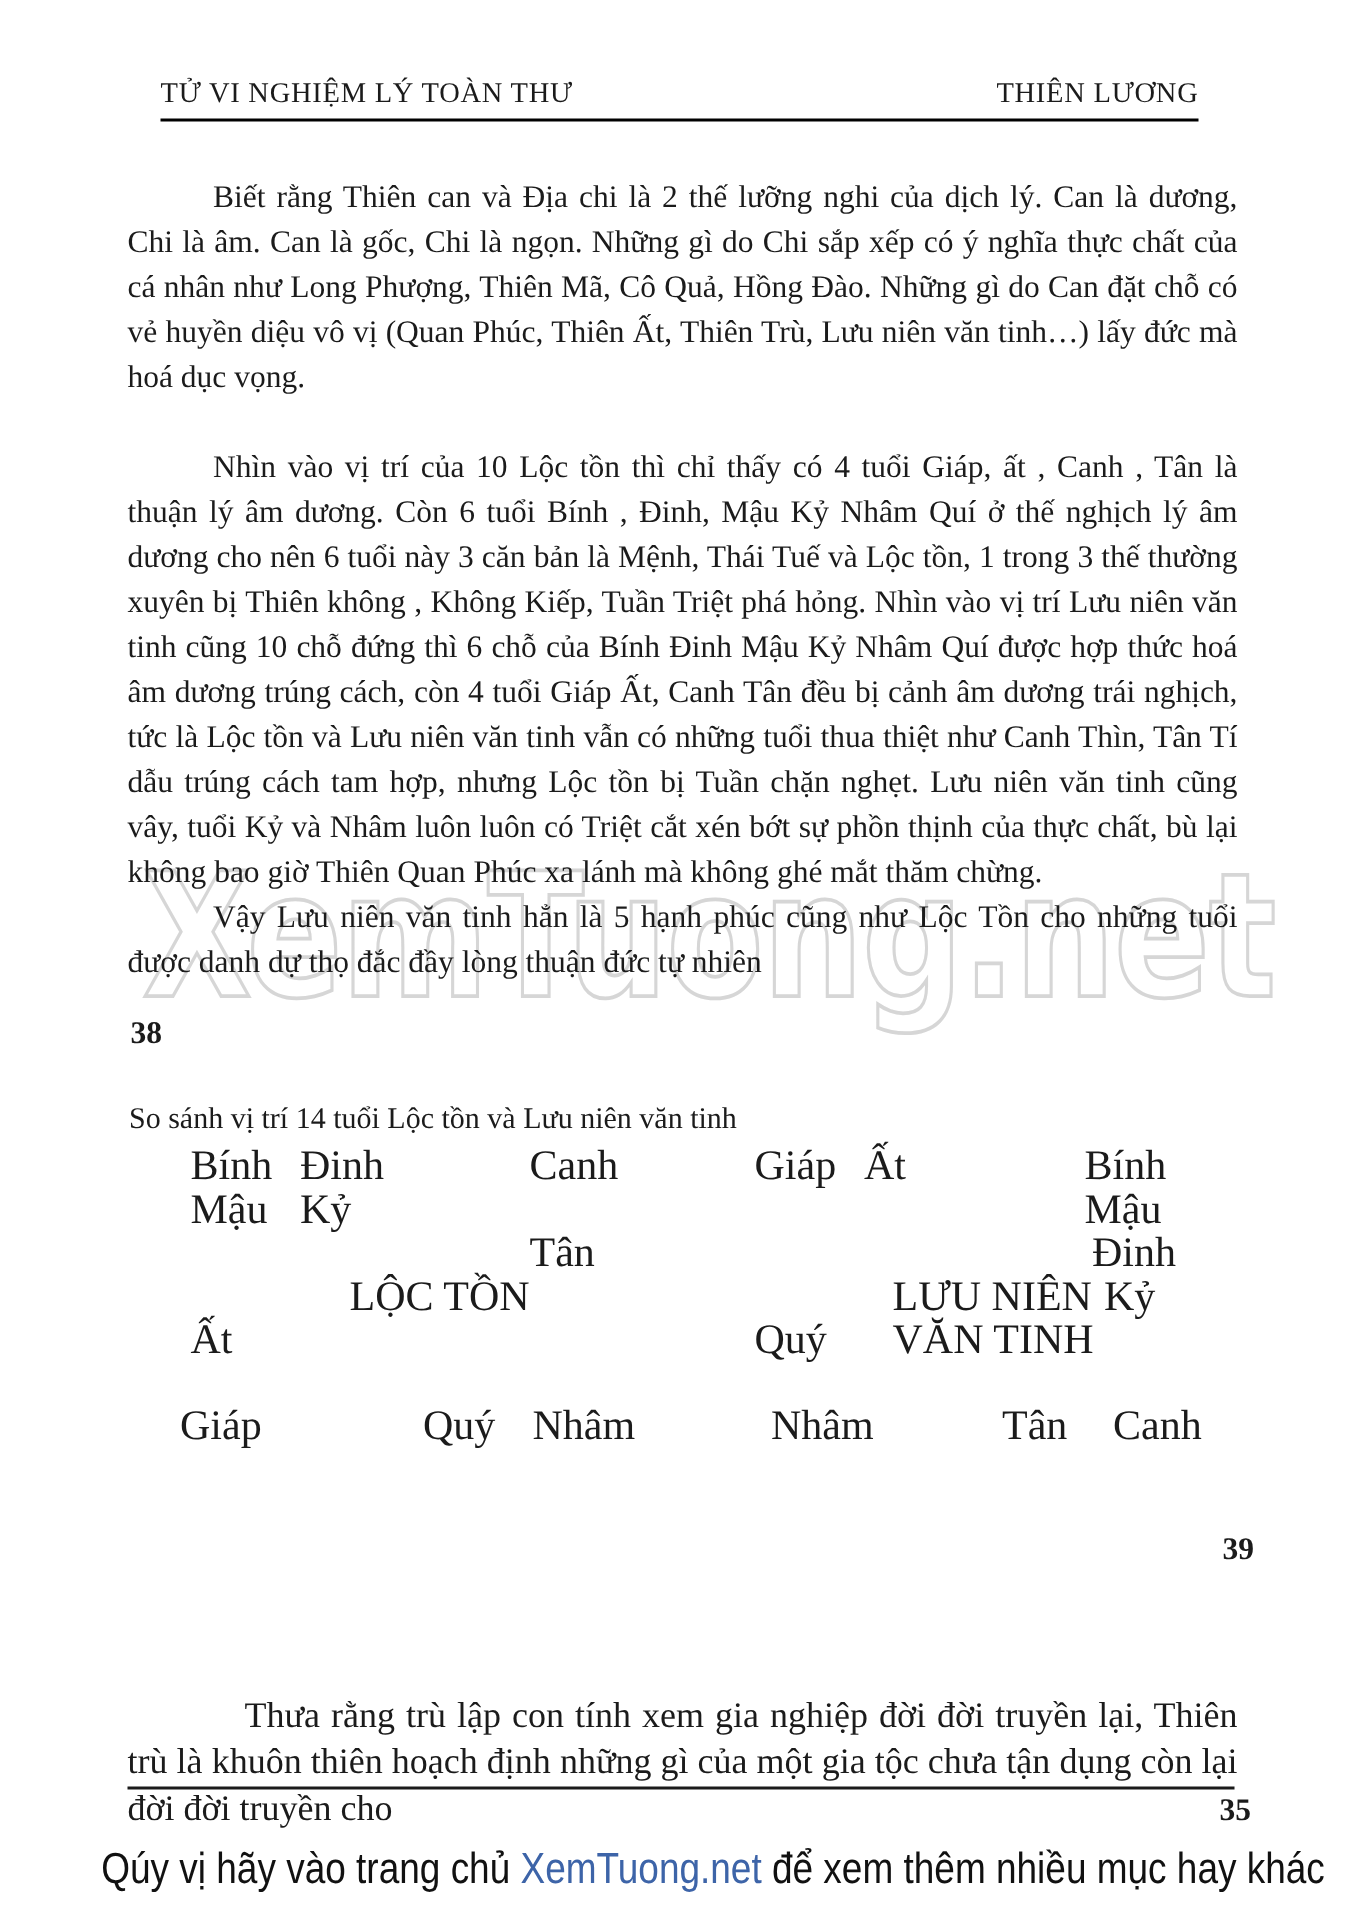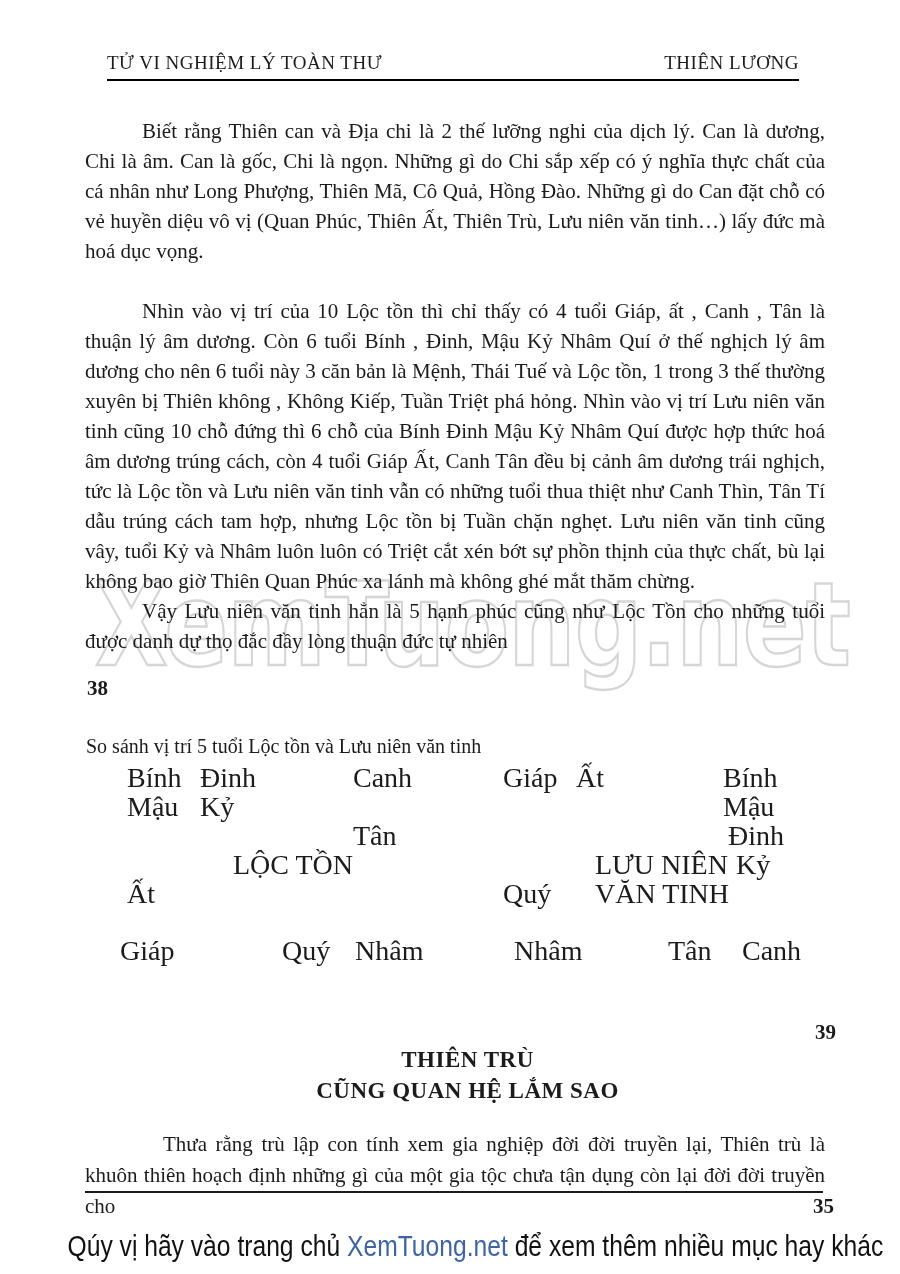--- a/index.html
+++ b/index.html
@@ -44,21 +44,21 @@
   .tcell { position:absolute; font-size:28px; white-space:nowrap; z-index:1;margin-left:20px; }
 
   
   .heading {
     position:absolute; left:85px; top:1044px; width:765px; z-index:1;
     text-align:center; font-weight:bold; font-size:23px; line-height:31px;
     letter-spacing:0.5px;
   }
   .para4 {
     position:absolute; left:85px; top:1129px; width:740px; z-index:1;
-    font-size:21px; line-height:31px; text-align:justify; text-indent:78px;
+    font-size:24px; line-height:31px; text-align:justify; text-indent:78px;
   }
   .rule { position:absolute; left:85px; top:1191px; width:738px; border-top:2px solid #1b1b1b; z-index:1; }
 
   
   .footer {
     position:absolute; left:0; top:1230px; width:900px; z-index:1;
     text-align:center; font-family:"Liberation Sans", sans-serif;
     font-size:29px; white-space:nowrap; color:#111111;
     transform:scaleX(0.85); transform-origin:center top;
   }
@@ -77,21 +77,21 @@
   </div>
 
   <div class="content">
     <p>Biết rằng Thiên can và Địa chi là 2 thế lưỡng nghi của dịch lý. Can là dương, Chi là âm. Can là gốc, Chi là ngọn. Những gì do Chi sắp xếp có ý nghĩa thực chất của cá nhân như Long Phượng, Thiên Mã, Cô Quả, Hồng Đào. Những gì do Can đặt chỗ có vẻ huyền diệu vô vị (Quan Phúc, Thiên Ất, Thiên Trù, Lưu niên văn tinh…) lấy đức mà hoá dục vọng.</p>
     <p class="gap-above">Nhìn vào vị trí của 10 Lộc tồn thì chỉ thấy có 4 tuổi Giáp, ất , Canh , Tân là thuận lý âm dương. Còn 6 tuổi Bính , Đinh, Mậu Kỷ Nhâm Quí ở thế nghịch lý âm dương cho nên 6 tuổi này 3 căn bản là Mệnh, Thái Tuế và Lộc tồn, 1 trong 3 thế thường xuyên bị Thiên không , Không Kiếp, Tuần Triệt phá hỏng. Nhìn vào vị trí Lưu niên văn tinh cũng 10 chỗ đứng thì 6 chỗ của Bính Đinh Mậu Kỷ Nhâm Quí được hợp thức hoá âm dương trúng cách, còn 4 tuổi Giáp Ất, Canh Tân đều bị cảnh âm dương trái nghịch, tức là Lộc tồn và Lưu niên văn tinh vẫn có những tuổi thua thiệt như Canh Thìn, Tân Tí dẫu trúng cách tam hợp, nhưng Lộc tồn bị Tuần chặn nghẹt. Lưu niên văn tinh cũng vây, tuổi Kỷ và Nhâm luôn luôn có Triệt cắt xén bớt sự phồn thịnh của thực chất, bù lại không bao giờ Thiên Quan Phúc  xa lánh mà không ghé mắt thăm chừng.</p>
     <p>Vậy Lưu niên văn tinh hẳn là 5 hạnh phúc cũng như Lộc Tồn cho những tuổi được danh dự thọ đắc đầy lòng thuận đức tự nhiên</p>
   </div>
 
   <div class="pn pn-38">38</div>
 
-  <div class="table-title">So sánh vị trí 5 tuổi Lộc tồn và Lưu niên văn tinh</div>
+  <div class="table-title">So sánh vị trí 14 tuổi Lộc tồn và Lưu niên văn tinh</div>
 
   <span class="tcell" style="left:107px; top:762px;">Bính</span>
   <span class="tcell" style="left:180px; top:762px;">Đinh</span>
   <span class="tcell" style="left:333px; top:762px;">Canh</span>
   <span class="tcell" style="left:483px; top:762px;">Giáp</span>
   <span class="tcell" style="left:556px; top:762px;">Ất</span>
   <span class="tcell" style="left:703px; top:762px;">Bính</span>
 
   <span class="tcell" style="left:107px; top:791px;">Mậu</span>
   <span class="tcell" style="left:180px; top:791px;">Kỷ</span>
@@ -110,24 +110,20 @@
 
   <span class="tcell" style="left:100px; top:935px;">Giáp</span>
   <span class="tcell" style="left:262px; top:935px;">Quý</span>
   <span class="tcell" style="left:335px; top:935px;">Nhâm</span>
   <span class="tcell" style="left:494px; top:935px;">Nhâm</span>
   <span class="tcell" style="left:648px; top:935px;">Tân</span>
   <span class="tcell" style="left:722px; top:935px;">Canh</span>
 
   <div class="pn pn-39">39</div>
 
-  <div class="heading">
-    <div>THIÊN TRÙ</div>
-    <div>CŨNG QUAN HỆ LẮM SAO</div>
-  </div>
 
   <div class="para4">Thưa rằng trù lập con tính xem gia nghiệp đời đời truyền lại, Thiên trù là khuôn thiên hoạch định những gì của một gia tộc chưa tận dụng còn lại đời đời truyền cho</div>
 
   <div class="rule"></div>
   <div class="pn pn-35">35</div>
 
   <div class="footer"><span>Qúy vị hãy vào trang chủ </span><span class="link">XemTuong.net</span><span> để xem thêm nhiều mục hay khác</span></div>
 
 </div>
 

